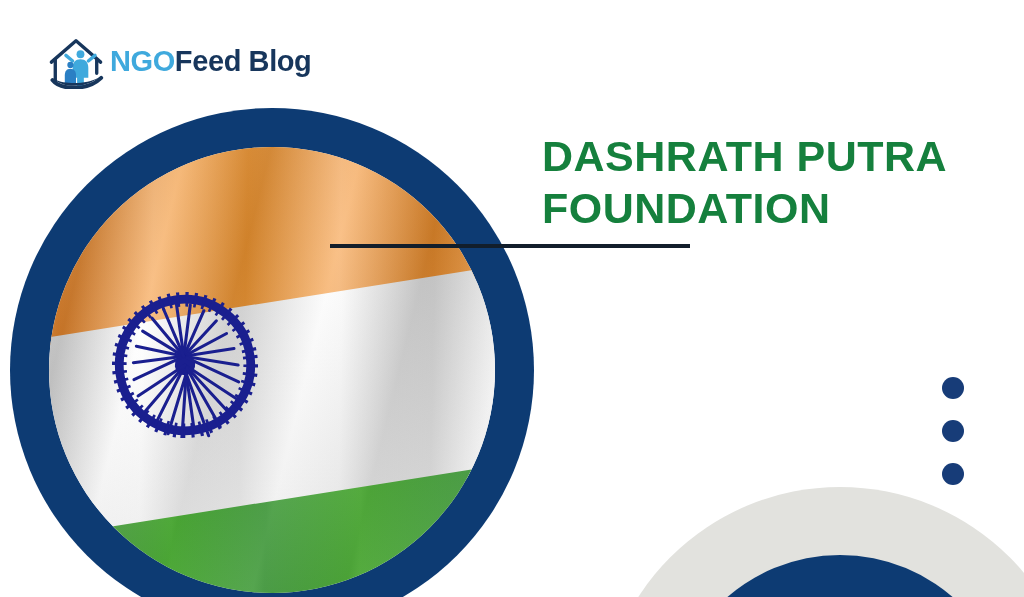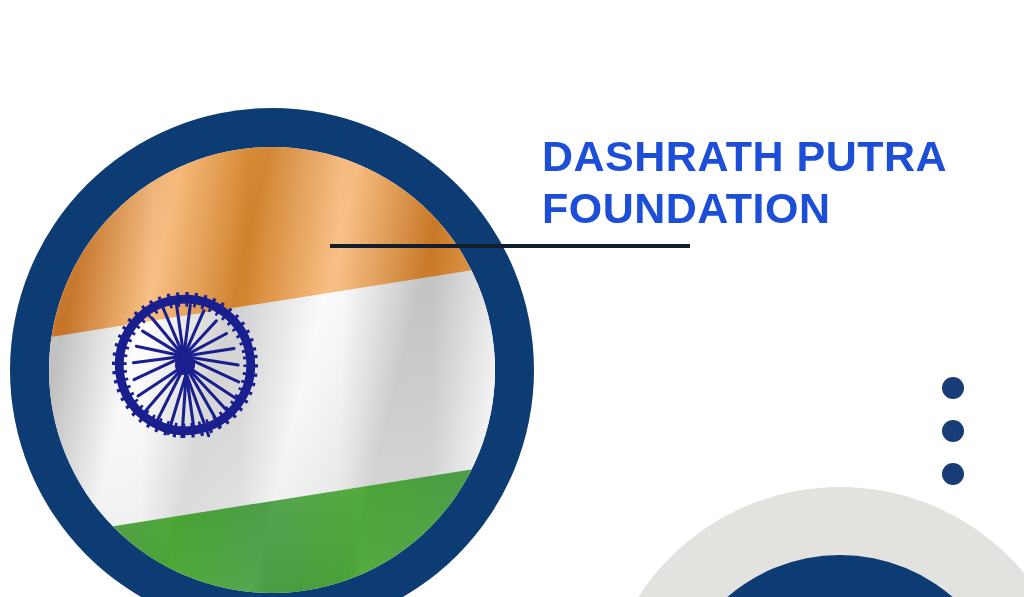--- a/index.html
+++ b/index.html
@@ -126,21 +126,21 @@
   
   .headline {
     position: absolute;
     left: 542px;
     top: 130px;
     width: 440px;
     font-size: 43px;
     line-height: 1.21;
     font-weight: bold;
     letter-spacing: 0.5px;
-    color: #1d4ed8;
+    color: #15803d;
   }
   .subhead {
     position: absolute;
     left: 546px;
     top: 276px;
     width: 430px;
     font-size: 33px;
     line-height: 1.36;
     font-weight: bold;
     letter-spacing: 0.2px;
@@ -240,14 +240,28 @@
   <div class="divider"></div>
 
   <div class="headline">DASHRATH PUTRA FOUNDATION</div>
 
   <div class="dots">
     <div class="dot"></div>
     <div class="dot"></div>
     <div class="dot"></div>
   </div>
 
+  <div class="brand">
+    <svg class="brand-mark" viewBox="0 0 100 100">
+      <path d="M6 52 L50 14 L94 52" fill="none" stroke="#17365c" stroke-width="6" stroke-linecap="round" stroke-linejoin="round"></path>
+      <path d="M13 47 L13 86 M87 47 L87 72" fill="none" stroke="#17365c" stroke-width="6" stroke-linecap="round"></path>
+      <circle cx="58" cy="38" r="7" fill="#3fa9dd"></circle>
+      <path d="M58 47 C49 47 44 53 44 62 L44 80 L52 80 L52 96 L64 96 L64 80 L72 80 L72 62 C72 53 67 47 58 47 Z" fill="#3fa9dd"></path>
+      <path d="M44 50 L32 40 M72 50 L84 40" stroke="#3fa9dd" stroke-width="6" stroke-linecap="round" fill="none"></path>
+      <circle cx="40" cy="57" r="5.5" fill="#2a7fc4"></circle>
+      <path d="M40 64 C33 64 30 69 30 76 L30 92 L50 92 L50 76 C50 69 47 64 40 64 Z" fill="#2a7fc4"></path>
+      <path d="M8 84 C22 102 70 104 95 80" fill="none" stroke="#17365c" stroke-width="7" stroke-linecap="round"></path>
+      <path d="M12 83 C26 98 68 99 90 80 C70 92 30 92 12 83 Z" fill="#17365c"></path>
+    </svg>
+    <div class="brand-text"><span class="brand-ngo">NGO</span><span class="brand-feed">Feed Blog</span></div>
+  </div>
 
 </div>
 
 </body></html>

